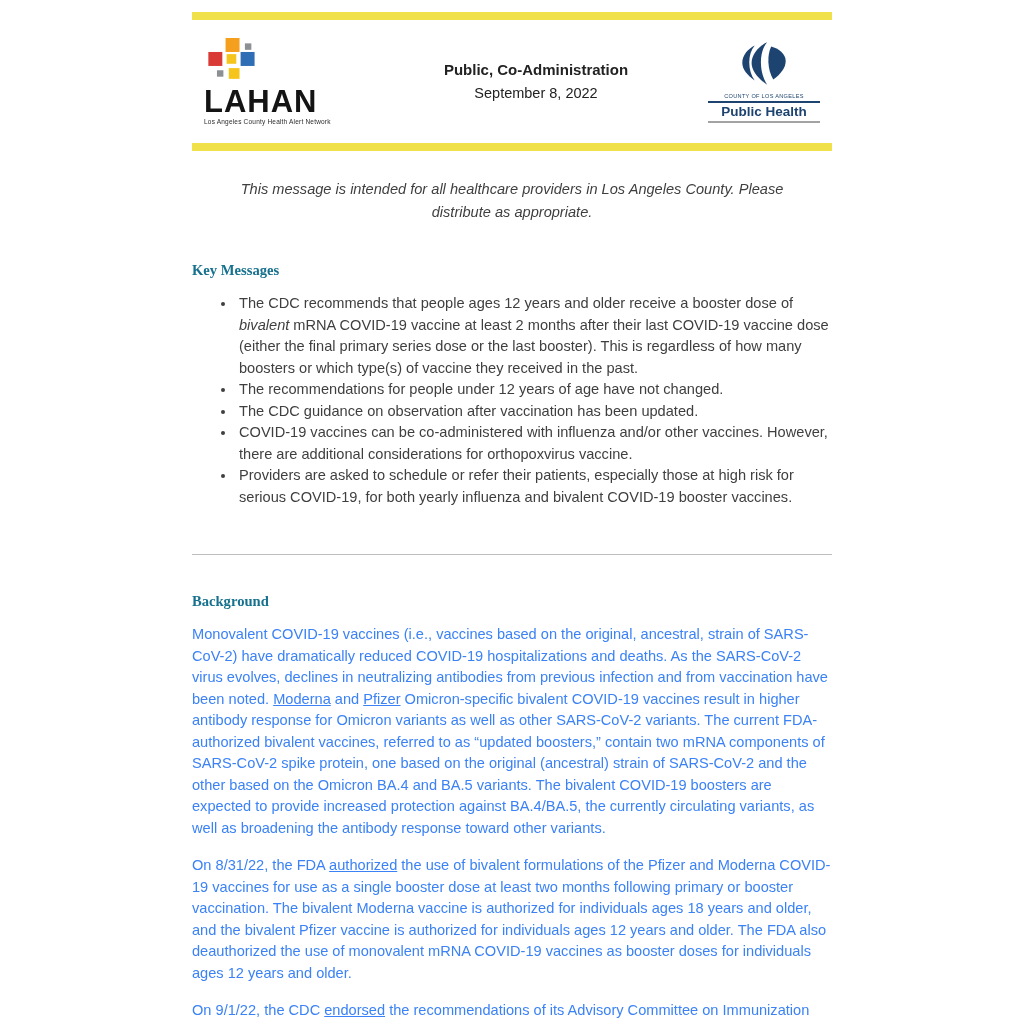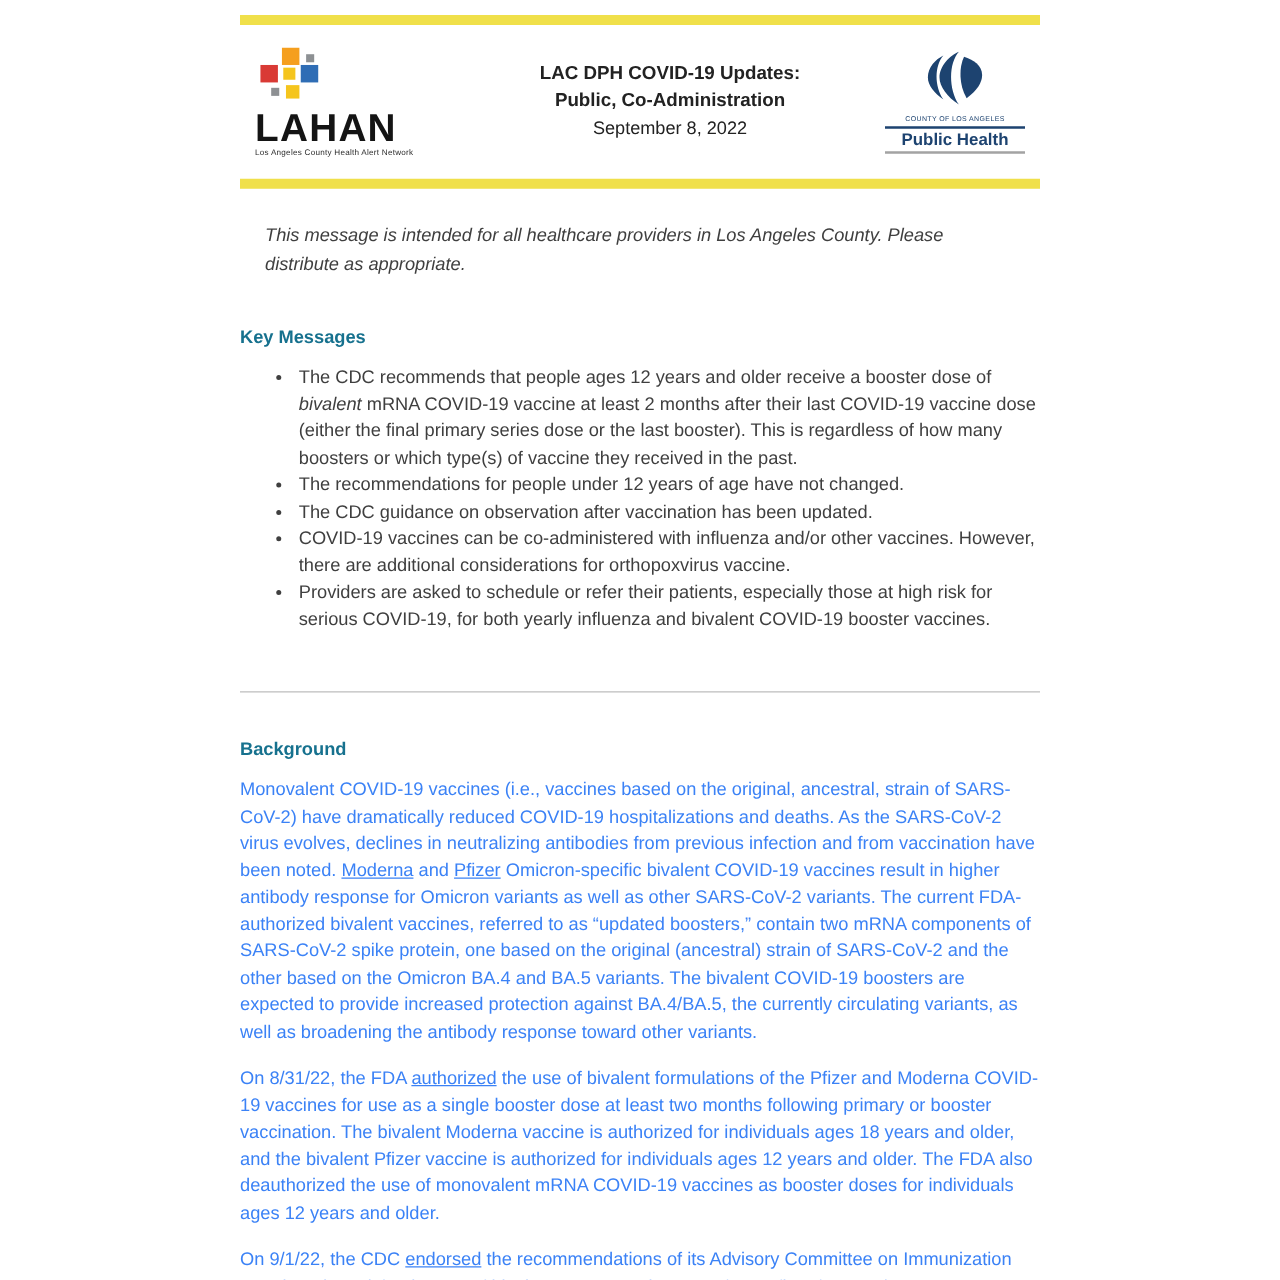--- a/index.html
+++ b/index.html
@@ -86,33 +86,34 @@
     font-weight: bold;
     border-top: 2px solid #1d4370;
     border-bottom: 2px solid #a3a3a3;
     padding: 1px 0 2px;
     margin-top: 2px;
     white-space: nowrap;
   }
   
   .notice {
     font-style: italic;
-    text-align: left;
+    text-align: center;
     font-size: 14.6px;
     line-height: 23px;
     max-width: 600px;
     margin: 27px auto 0;
     color: #3f3f3f;
   }
   
   .section-heading {
     color: #16718e;
     font-size: 14.6px;
     font-weight: bold;
     margin: 38px 0 14px;
+    font-family: Liberation Serif, serif;
   }
   .bullets {
     margin: 12px 0 0;
     padding-left: 44px;
   }
   .bullets li {
     font-size: 14.6px;
     line-height: 21.5px;
     padding-left: 3px;
     margin: 0;
@@ -153,21 +154,20 @@
           <rect x="21" y="15" width="9" height="9" fill="#f5c51d"></rect>
           <rect x="34" y="13" width="13" height="13" fill="#2f6db5"></rect>
           <rect x="12" y="30" width="6" height="6" fill="#8d9093"></rect>
           <rect x="23" y="28" width="10" height="10" fill="#f5c51d"></rect>
         </svg>
         <div class="lahan-word">LAHAN</div>
         <div class="lahan-tagline">Los Angeles County Health Alert Network</div>
       </div>
 
       <div class="title-block">
-        <div class="title-line">LAC DPH COVID-19 Updates:</div>
         <div class="title-line">Public, Co-Administration</div>
         <div class="title-date">September 8, 2022</div>
       </div>
 
       <div class="dph-block">
         <svg viewBox="0 0 60 44" width="62" height="46" aria-hidden="true">
           <path d="M21 4 C14 12 14 28 21 38 C14 33 9 27 9 21 C9 13 15 7 21 4 Z" fill="#1d4370"></path>
           <path d="M33 1 C25 10 25 30 33 42 C24 36 18 28 18 21 C18 12 26 4 33 1 Z" fill="#1d4370"></path>
           <path d="M37 5 C33 13 33 27 39 37 C47 31 51 25 51 19 C51 12 44 7 37 5 Z" fill="#1d4370"></path>
         </svg>

